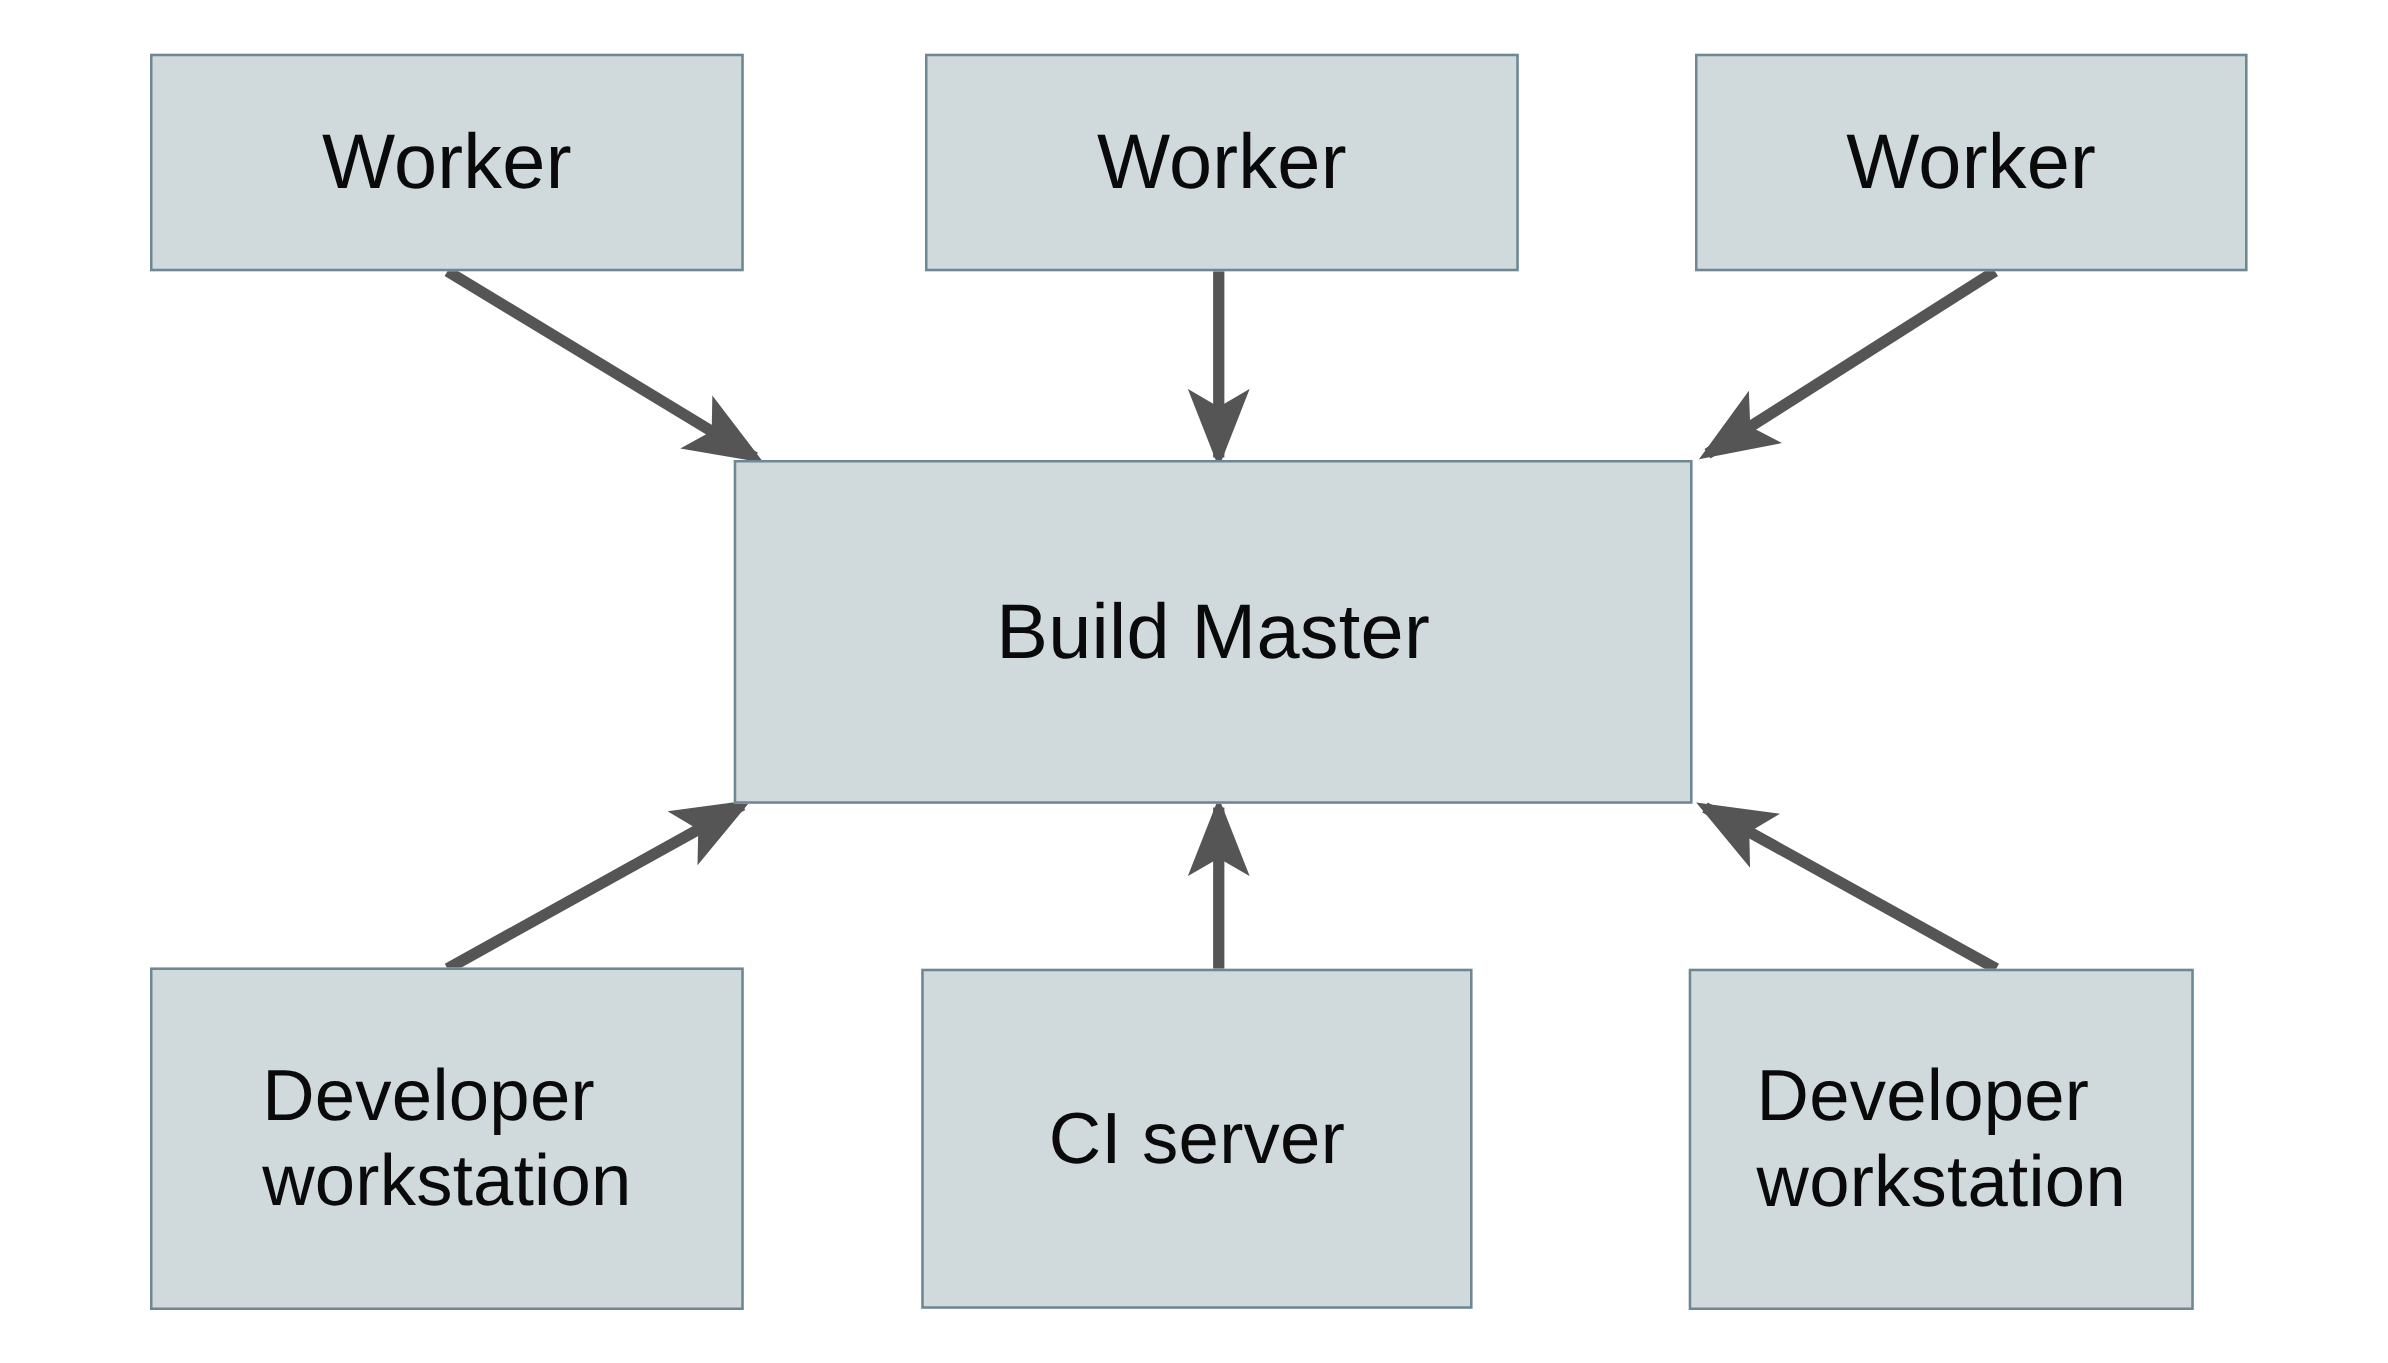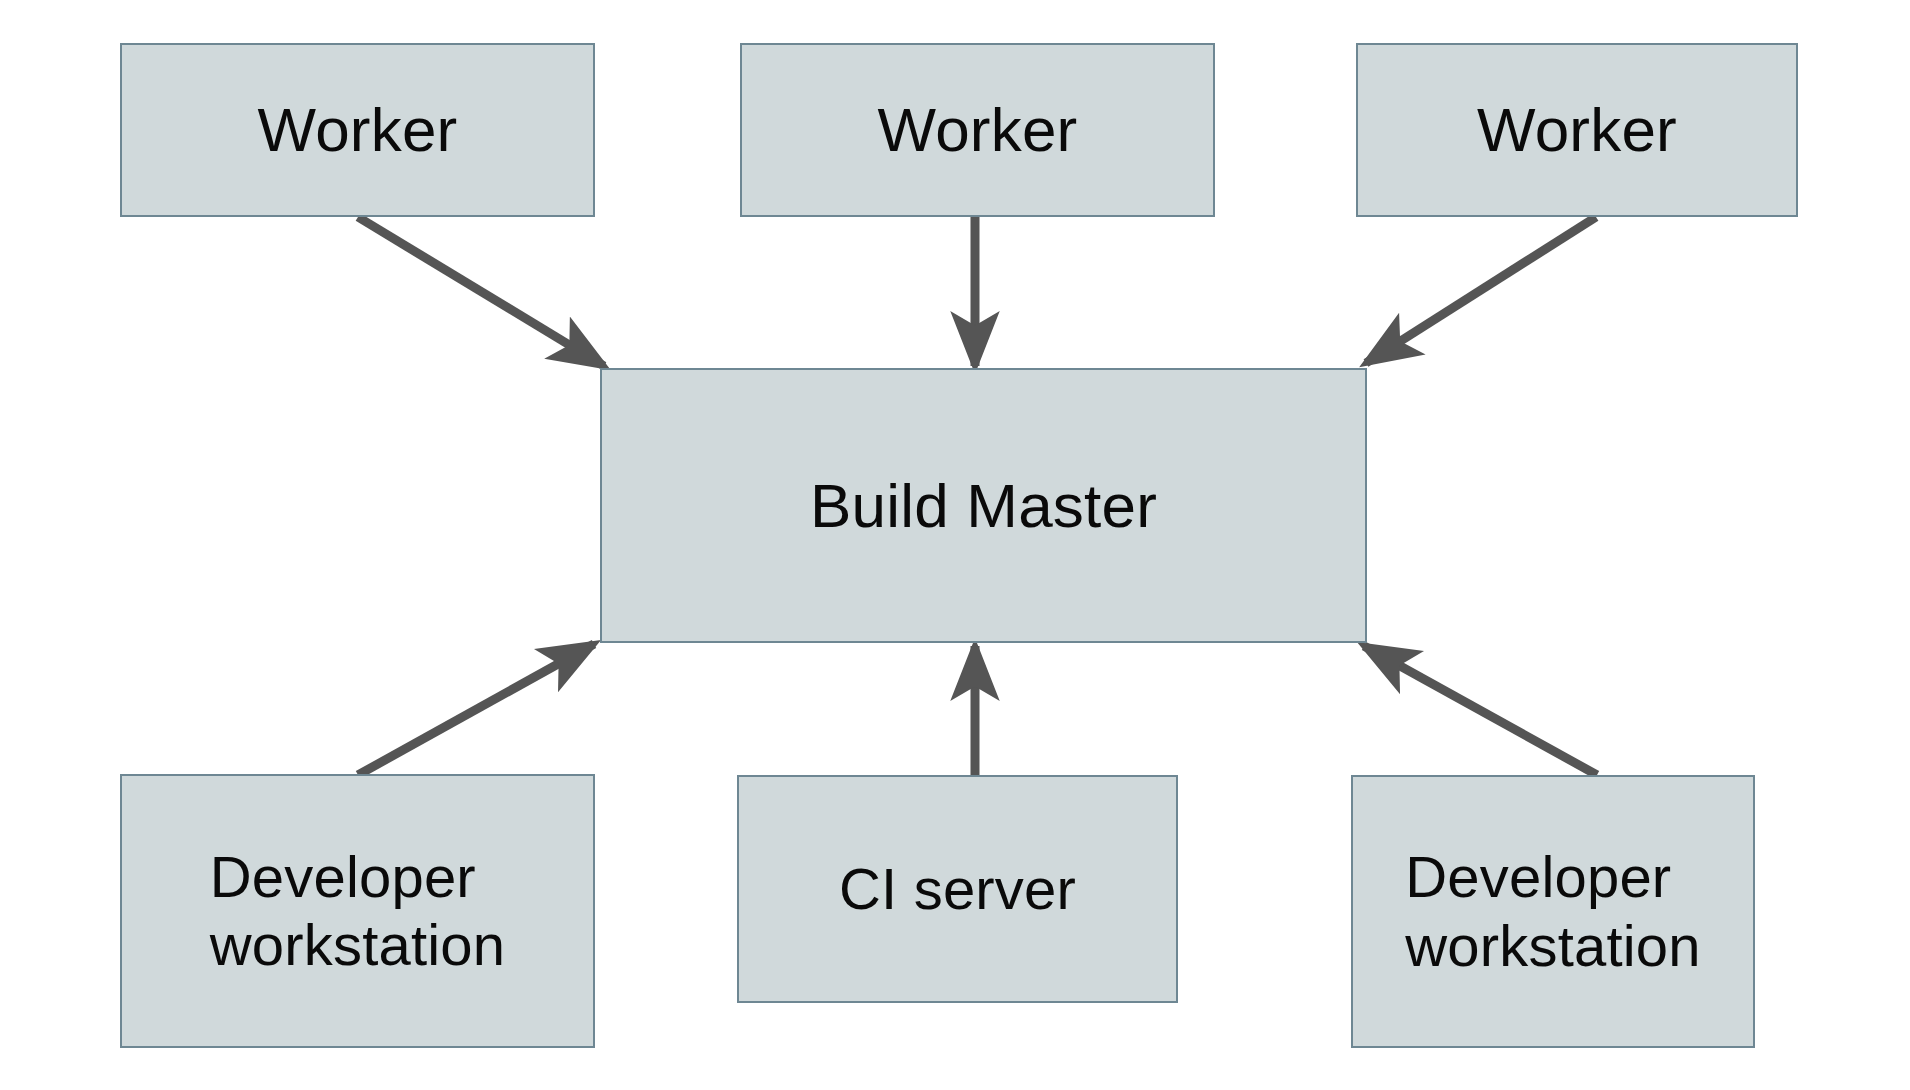--- a/index.html
+++ b/index.html
@@ -69,30 +69,30 @@
   </div>
 
   <div class="node" style="left: 740px; top: 43px; width: 475px; height: 174px; background: rgb(208, 217, 219); border-color: rgb(110, 135, 147);">
     <span class="node-label label-lg" style="color: rgb(10, 10, 10);">Worker</span>
   </div>
 
   <div class="node" style="left: 1356px; top: 43px; width: 442px; height: 174px; background: rgb(208, 217, 219); border-color: rgb(110, 135, 147);">
     <span class="node-label label-lg" style="color: rgb(10, 10, 10);">Worker</span>
   </div>
 
-  <div class="node" style="left: 600px; top: 368px; width: 767px; height: 275px; background: rgb(208, 217, 219); border-color: rgb(110, 135, 147);">
+  <div class="node" style="left: 587px; top: 368px; width: 767px; height: 275px; background: rgb(208, 217, 219); border-color: rgb(110, 135, 147);">
     <span class="node-label label-lg" style="color: rgb(10, 10, 10);">Build Master</span>
   </div>
 
   <div class="node" style="left: 120px; top: 774px; width: 475px; height: 274px; background: rgb(208, 217, 219); border-color: rgb(110, 135, 147);">
     <span class="node-label label-md" style="color: rgb(10, 10, 10);">Developer
 workstation</span>
   </div>
 
-  <div class="node" style="left: 737px; top: 775px; width: 441px; height: 228px; background: rgb(208, 217, 219); border-color: rgb(110, 135, 147);">
+  <div class="node" style="left: 737px; top: 775px; width: 441px; height: 272px; background: rgb(208, 217, 219); border-color: rgb(110, 135, 147);">
     <span class="node-label label-md" style="color: rgb(10, 10, 10);">CI server</span>
   </div>
 
   <div class="node" style="left: 1351px; top: 775px; width: 404px; height: 273px; background: rgb(208, 217, 219); border-color: rgb(110, 135, 147);">
     <span class="node-label label-md" style="color: rgb(10, 10, 10);">Developer
 workstation</span>
   </div>
 
 </div>
 

